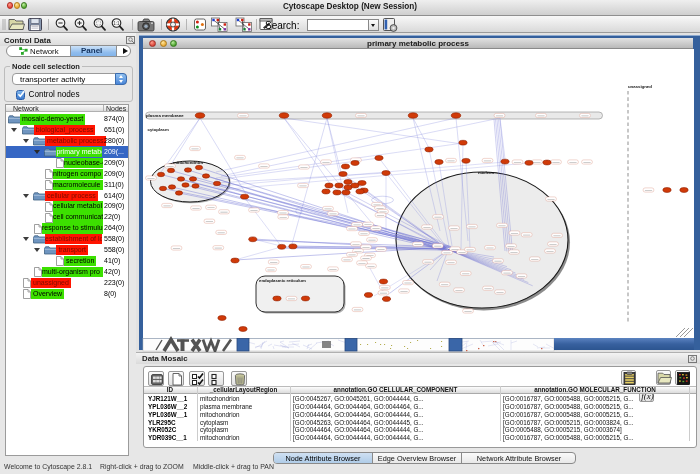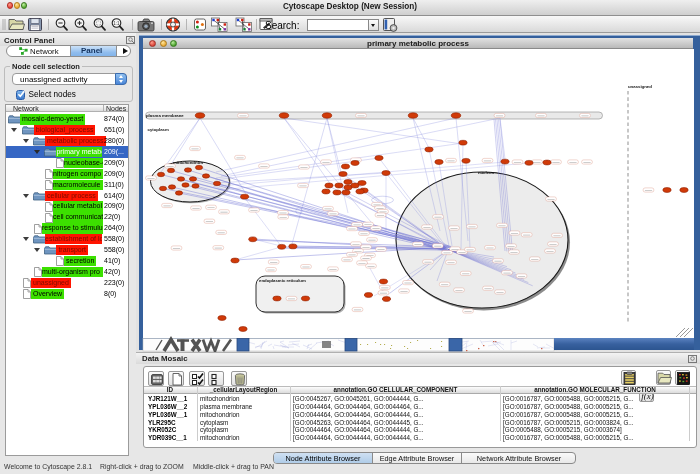--- a/index.html
+++ b/index.html
@@ -107,21 +107,21 @@
 <div class="abs" style="left:371px;top:23.5px;width:0;height:0;border-left:2.8px solid transparent;border-right:2.8px solid transparent;border-top:3.6px solid #111"></div>
 <svg style="position:absolute;left:383px;top:17.5px" width="15" height="14" viewBox="0 0 15 14">
     <rect x="0.5" y="0.5" width="11" height="12" rx="1" fill="#eee" stroke="#444" stroke-width="0.9"></rect>
     <rect x="1.6" y="1.6" width="2.6" height="9.8" fill="#3060b0"></rect>
     <circle cx="10.5" cy="10" r="3.4" fill="#bbb" stroke="#333" stroke-width="0.8"></circle>
     <circle cx="10.5" cy="10" r="1.2" fill="#eee"></circle>
   </svg>
 
 <div class="abs" style="left:0;top:33px;width:136px;height:441px;background:#e7e7e7"></div>
 <div class="abs" style="left:0;top:33px;width:136px;height:13px;background:linear-gradient(#f3f3f3,#dcdcdc)"></div>
-<div class="abs" style="left:4px;top:35.5px;font-size:7.8px;font-weight:bold;color:#222">Control Panel</div>
+<div class="abs" style="left:4px;top:35.5px;font-size:7.8px;font-weight:bold;color:#222">Control Data</div>
 <svg class="abs" style="left:126px;top:35.5px" width="9" height="8" viewBox="0 0 9 8">
     <rect x="0.5" y="0.5" width="8" height="7" fill="none" stroke="#777" stroke-width="1"></rect>
     <circle cx="4.5" cy="3.5" r="1.8" fill="none" stroke="#777" stroke-width="0.9"></circle>
     <line x1="6" y1="5" x2="8" y2="7" stroke="#777" stroke-width="1"></line>
   </svg>
 
 <div class="abs" style="left:6px;top:45px;width:125px;height:11.5px;background:#fff;border:1px solid #8e8e8e;border-radius:6px;overflow:hidden">
   <div class="abs" style="left:63px;top:0;width:47px;height:11.5px;background:linear-gradient(#cce2f8,#8fbced 55%,#7cb0e8);border-left:1px solid #8e8e8e;border-right:1px solid #8e8e8e"></div>
 </div>
 <svg class="abs" style="left:19px;top:47px" width="9" height="8" viewBox="0 0 9 8">
@@ -135,27 +135,27 @@
 <div class="abs" style="left:81px;top:46.3px;font-size:8px;font-weight:bold;color:#13325e">Panel</div>
 <div class="abs" style="left:122.5px;top:47.8px;width:0;height:0;border-top:3.4px solid transparent;border-bottom:3.4px solid transparent;border-left:5px solid #111"></div>
 
 <div class="abs" style="left:4px;top:66px;width:129px;height:36px;border:1px solid #bcbcbc;border-radius:3px"></div>
 <div class="abs" style="left:10px;top:61.5px;background:#e7e7e7;padding:0 2px;font-size:7.5px;font-weight:bold;color:#222">Node cell selection</div>
 
 <div class="abs" style="left:12px;top:73px;width:115px;height:11.5px;background:#fff;border:1px solid #9a9a9a;border-radius:4px"></div>
 <div class="abs" style="left:115px;top:73px;width:12px;height:11.5px;background:linear-gradient(#8fc0f0,#4a86d8);border:1px solid #3a6cb0;border-radius:0 4px 4px 0"></div>
 <div class="abs" style="left:118.6px;top:75.2px;width:0;height:0;border-left:2.6px solid transparent;border-right:2.6px solid transparent;border-bottom:3.2px solid #fff"></div>
 <div class="abs" style="left:118.6px;top:79.6px;width:0;height:0;border-left:2.6px solid transparent;border-right:2.6px solid transparent;border-top:3.2px solid #fff"></div>
-<div class="abs" style="left:20px;top:74.5px;font-size:8px;color:#000">unassigned activity</div>
+<div class="abs" style="left:20px;top:74.5px;font-size:8px;color:#000">transporter activity</div>
 
 <div class="abs" style="left:15.5px;top:90px;width:9.5px;height:9.5px;background:linear-gradient(#7db4ec,#3a78cc);border:1px solid #2a5ca8;border-radius:2.5px"></div>
 <svg class="abs" style="left:16px;top:89px" width="10" height="10" viewBox="0 0 10 10">
     <path d="M2.4 5.2 L4.3 7.2 L8.2 2.2" fill="none" stroke="#fff" stroke-width="1.6"></path>
   </svg>
-<div class="abs" style="left:28.5px;top:90px;font-size:8.2px;color:#000">Select nodes</div>
+<div class="abs" style="left:28.5px;top:90px;font-size:8.2px;color:#000">Control nodes</div>
 
 <div class="abs" style="left:5px;top:103.5px;width:124px;height:352px;background:#fff;border:1px solid #9b9b9b"></div>
 <div class="abs" style="left:6px;top:104.5px;width:122px;height:7.5px;background:linear-gradient(#fbfbfb,#dcdcdc);border-bottom:1px solid #b0b0b0"></div>
 <div class="abs" style="left:103px;top:104.5px;width:1px;height:7.5px;background:#b0b0b0"></div>
 <div class="abs" style="left:13px;top:104.8px;font-size:7px;color:#222">Network</div>
 <div class="abs" style="left:106px;top:104.8px;font-size:7px;color:#222">Nodes</div>
 <div class="abs" style="left:5px;top:112px;width:124px;height:343px;overflow:hidden">
 <div class="abs" style="left:-5px;top:-112px;width:134px;height:455px">
 <svg style="position:absolute;left:8.0px;top:115.3px" width="13" height="9" viewBox="0 0 13 9">
         <path d="M0.5 2.5 L0.5 8 L12.5 8 L12.5 2 L6 2 L5 0.8 L1.5 0.8 Z" fill="#6f95c0" stroke="#3e5f82" stroke-width="0.8"></path>
@@ -821,18 +821,18 @@
 <div class="abs" style="left:503px;top:426.4px;font-size:6.3px;color:#111;white-space:nowrap">[GO:0005488, GO:0005215, GO:0003674]</div>
 <div class="abs" style="left:148px;top:434.2px;font-size:6.3px;font-weight:bold;color:#000;white-space:nowrap">YDR039C__1</div>
 <div class="abs" style="left:200px;top:434.2px;font-size:6.3px;color:#111;white-space:nowrap">mitochondrion</div>
 <div class="abs" style="left:293px;top:434.2px;font-size:6.3px;color:#111;white-space:nowrap">[GO:0044464, GO:0044444, GO:0044444, G...</div>
 <div class="abs" style="left:503px;top:434.2px;font-size:6.3px;color:#111;white-space:nowrap">[GO:0016787, GO:0005488, GO:0005215, G...</div>
 
 <div class="abs" style="left:272.5px;top:451.5px;width:303px;height:12.5px;border:1px solid #8a8a8a;border-radius:4px;background:linear-gradient(#fafafa,#e8e8e8);overflow:hidden">
   <div class="abs" style="left:0;top:0;width:99px;height:12.5px;background:linear-gradient(#cfe0f2,#a9c8e6);border-right:1px solid #8a8a8a"></div>
   <div class="abs" style="left:99px;top:0;width:89px;height:12.5px;border-right:1px solid #8a8a8a"></div>
   <div class="abs" style="left:0;top:1px;width:99px;text-align:center;font-size:7.3px;color:#000">Node Attribute Browser</div>
-  <div class="abs" style="left:99px;top:1px;width:89px;text-align:center;font-size:7.3px;color:#111">Edge Attribute Browser</div>
+  <div class="abs" style="left:99px;top:1px;width:89px;text-align:center;font-size:7.3px;color:#111">Edge Overview Browser</div>
   <div class="abs" style="left:188px;top:1px;width:115px;text-align:center;font-size:7.3px;color:#111">Network Attribute Browser</div>
 </div>
 <div class="abs" style="left:4px;top:463px;font-size:6.9px;color:#333">Welcome to Cytoscape 2.8.1</div>
 <div class="abs" style="left:100px;top:463px;font-size:6.9px;color:#333">Right-click + drag to ZOOM</div>
 <div class="abs" style="left:193px;top:463px;font-size:6.9px;color:#333">Middle-click + drag to PAN</div>
 
 </body></html>

